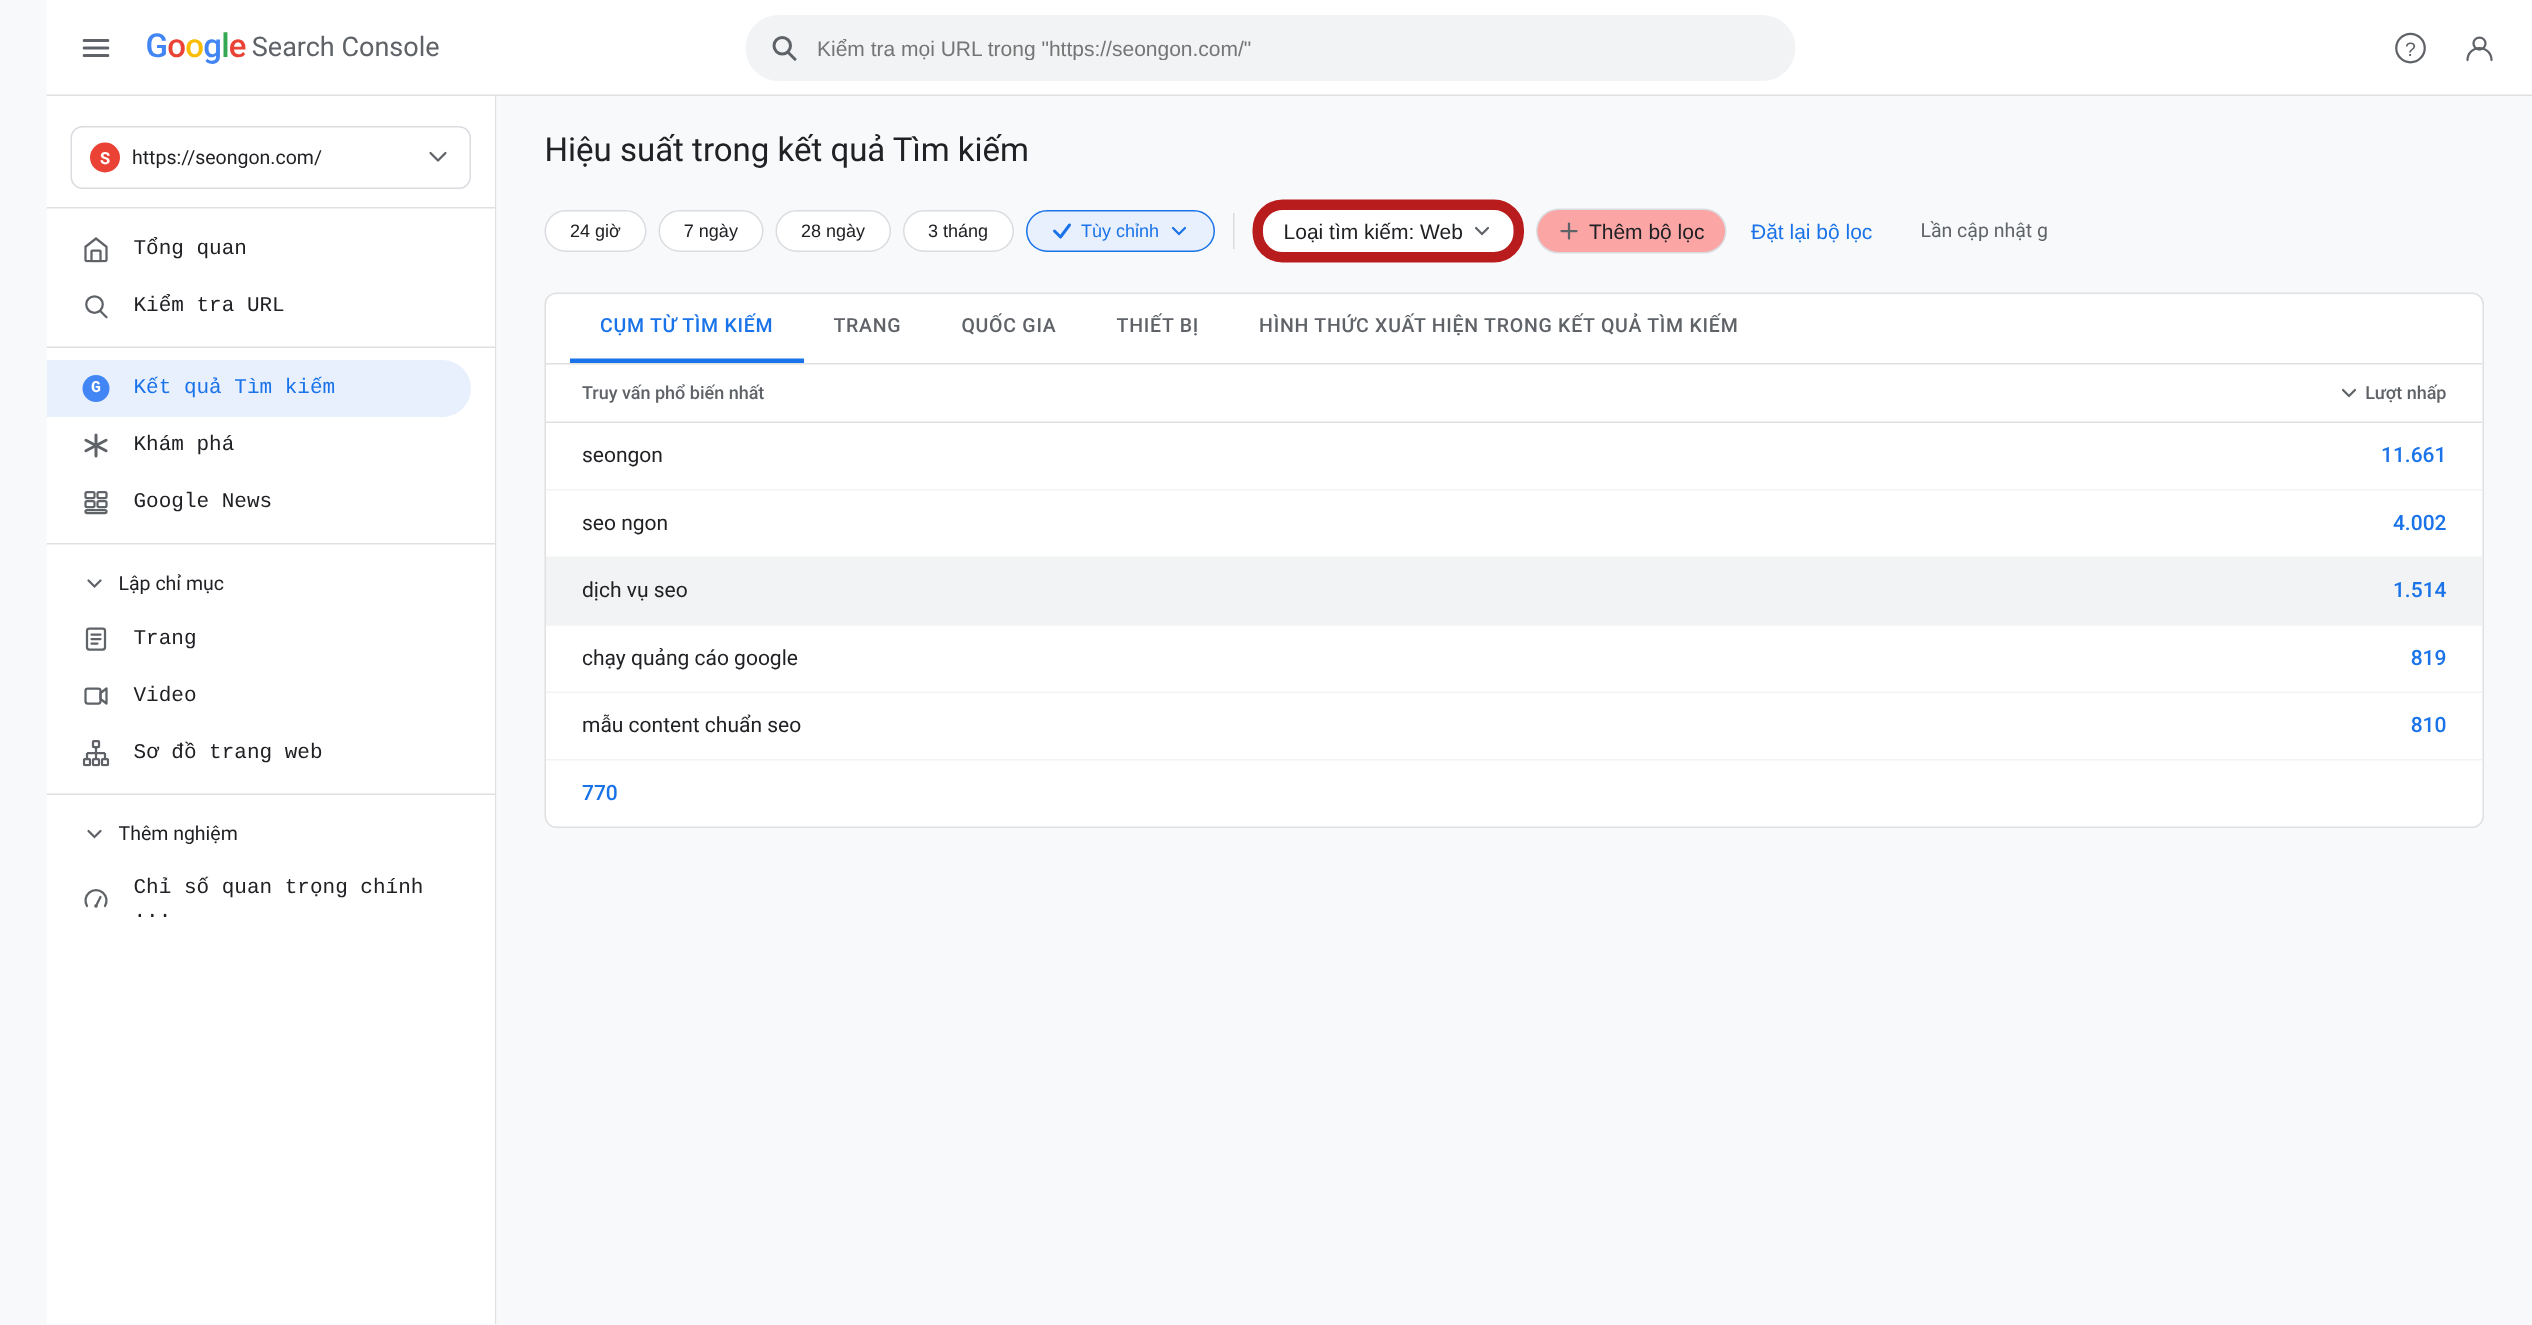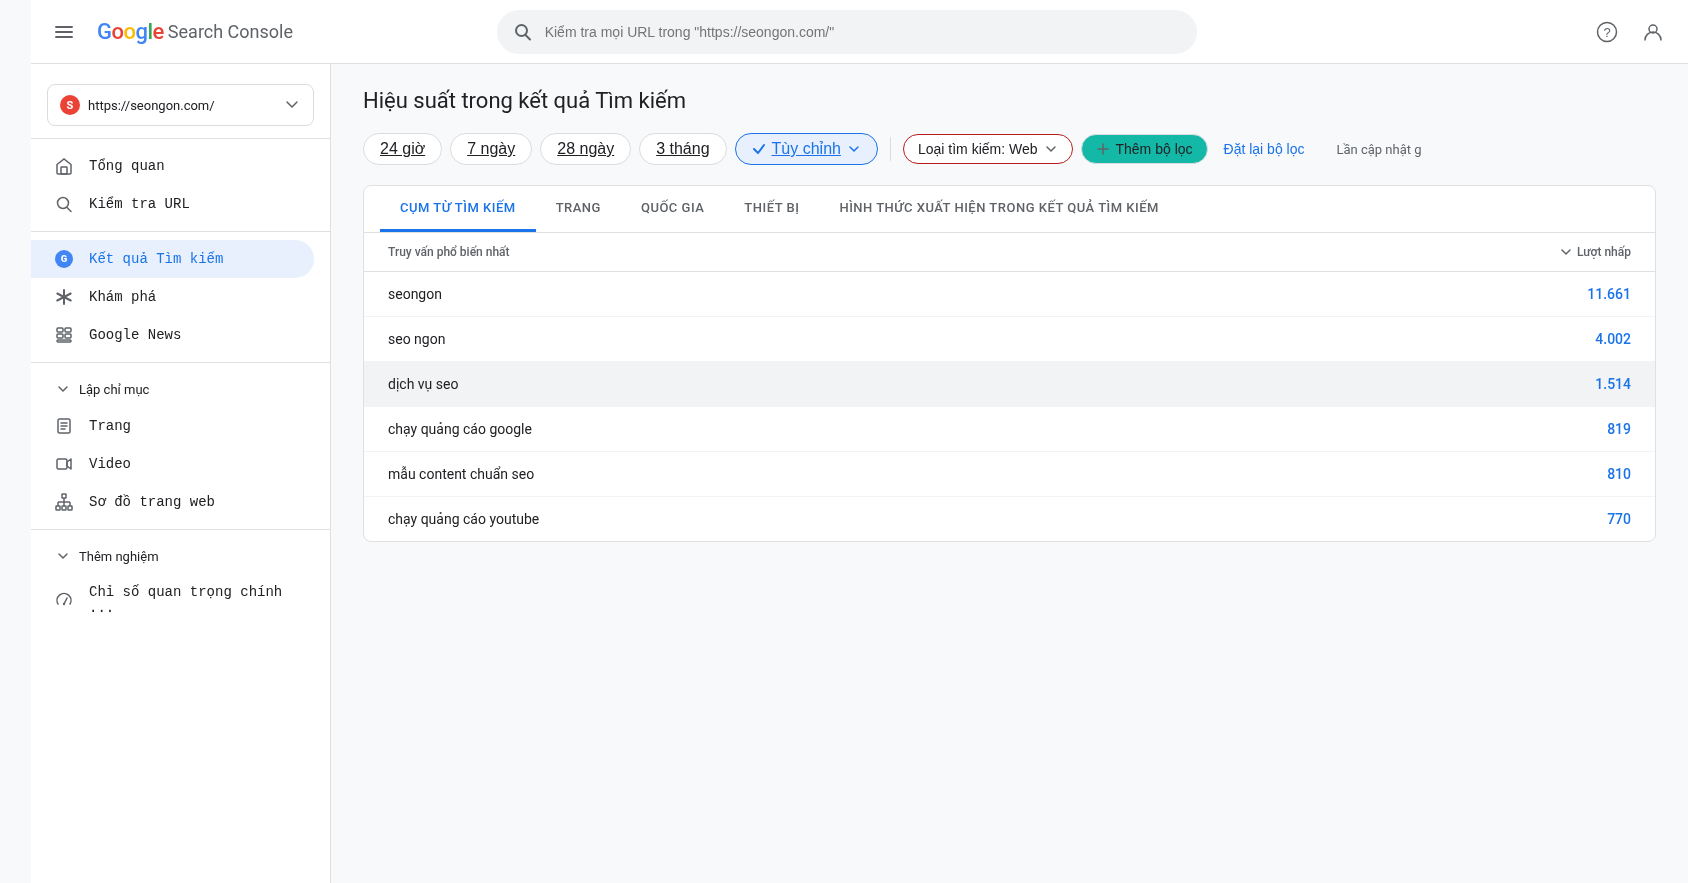--- a/index.html
+++ b/index.html
@@ -36,25 +36,25 @@
     .sidebar-divider { border: none; border-top: 1px solid #e0e0e0; margin: 8px 0; }
     .sidebar-nav-item { display: flex; align-items: center; gap: 16px; padding: 10px 24px; cursor: pointer; color: #202124; font-size: 14px; border-radius: 0 24px 24px 0; margin-right: 16px; font-family: Liberation Mono, monospace; }
     .sidebar-nav-item.active { background: #e8f0fe; color: #1a73e8; font-weight: 500; }
     .sidebar-section-header { display: flex; align-items: center; gap: 8px; padding: 10px 24px; cursor: pointer; font-size: 13px; color: #202124; }
     .sidebar-icon { color: #5f6368; flex-shrink: 0; display: flex; align-items: center; }
     .sidebar-nav-item.active .sidebar-icon { color: #1a73e8; }
 
     
     .page-title { font-size: 22px; font-weight: 400; color: #202124; margin-bottom: 20px; }
     .filter-bar { display: flex; align-items: center; gap: 8px; margin-bottom: 20px; flex-wrap: wrap; }
-    .filter-btn { padding: 6px 16px; border: 1px solid #dadce0; border-radius: 20px; background: #fff; cursor: pointer; font-size: 16px; color: #202124; white-space: nowrap; text-decoration: underline; }
+    .filter-btn { padding: 6px 16px; border: 1px solid #dadce0; border-radius: 20px; background: #fff; cursor: pointer; font-size: 12px; color: #202124; white-space: nowrap; }
     .filter-btn.active { background: #e8f0fe; border-color: #1a73e8; color: #1a73e8; display: flex; align-items: center; gap: 6px; }
     .filter-divider { width: 1px; height: 24px; background: #dadce0; margin: 0 4px; }
-    .filter-btn-secondary { padding: 6px 14px; border: 1px solid #b91c1c; border-radius: 20px; background: #fff; cursor: pointer; font-size: 14px; color: #202124; display: flex; align-items: center; gap: 6px; }
-    .filter-btn-add { padding: 6px 14px; border: 1px solid #dadce0; border-radius: 20px; background: #14b8a6; cursor: pointer; font-size: 14px; color: #202124; display: flex; align-items: center; gap: 6px; }
+    .filter-btn-secondary { padding: 6px 14px; border: 7px solid #b91c1c; border-radius: 20px; background: #fff; cursor: pointer; font-size: 14px; color: #202124; display: flex; align-items: center; gap: 6px; }
+    .filter-btn-add { padding: 6px 14px; border: 1px solid #dadce0; border-radius: 20px; background: #fca5a5; cursor: pointer; font-size: 14px; color: #202124; display: flex; align-items: center; gap: 6px; }
     .reset-filter-btn { background: none; border: none; cursor: pointer; font-size: 14px; color: #1a73e8; padding: 6px 8px; }
     .last-update { font-size: 13px; color: #5f6368; margin-left: 16px; align-self: center; }
 
     
     .data-card { background: #fff; border-radius: 8px; border: 1px solid #e0e0e0; overflow: hidden; }
     .tabs-row { display: flex; border-bottom: 1px solid #e0e0e0; padding: 0 16px; }
     .tab-item { padding: 14px 20px; font-size: 13px; font-weight: 500; color: #5f6368; cursor: pointer; border-bottom: 3px solid transparent; white-space: nowrap; text-transform: uppercase; letter-spacing: 0.5px; }
     .tab-item.active { color: #1a73e8; border-bottom-color: #1a73e8; }
     .table-header-row { display: flex; align-items: center; padding: 12px 24px; border-bottom: 1px solid #e0e0e0; }
     .col-query { flex: 1; font-size: 12px; color: #5f6368; font-weight: 500; }
@@ -327,20 +327,19 @@
           </div>
           <div class="data-row">
             <span class="query-text">chạy quảng cáo google</span>
             <span class="clicks-value">819</span>
           </div>
           <div class="data-row">
             <span class="query-text">mẫu content chuẩn seo</span>
             <span class="clicks-value">810</span>
           </div>
           <div class="data-row">
-            <span class="query-text">chạy quảng cáo youtube</span>
             <span class="clicks-value">770</span>
           </div>
         </div>
       </div>
     </div>
   </div>
 </div>
 
 </body></html>

